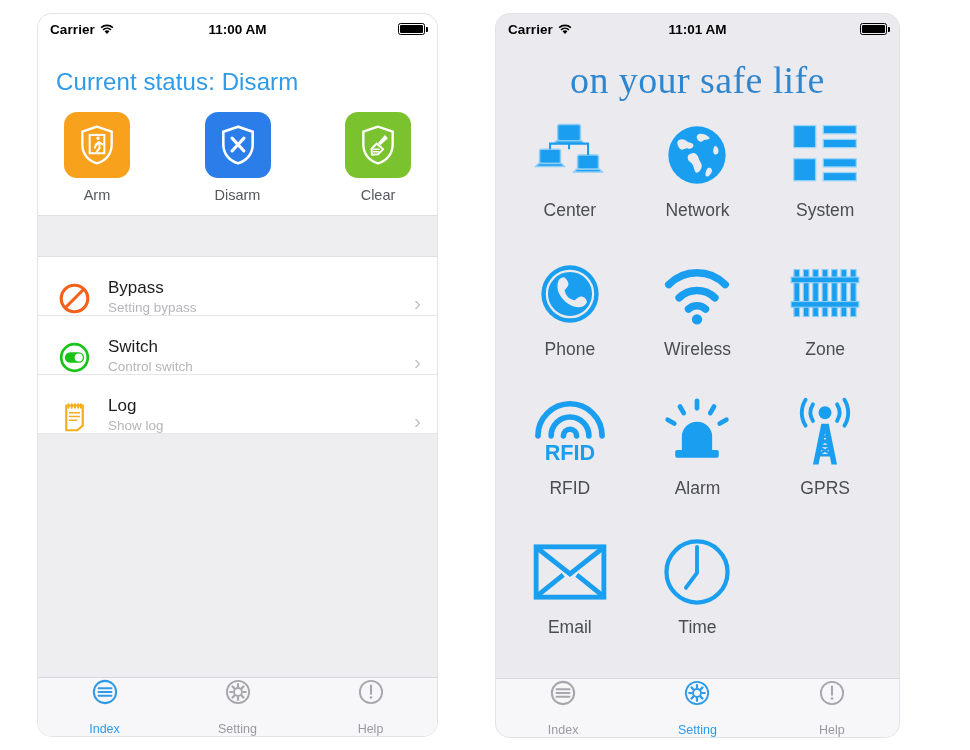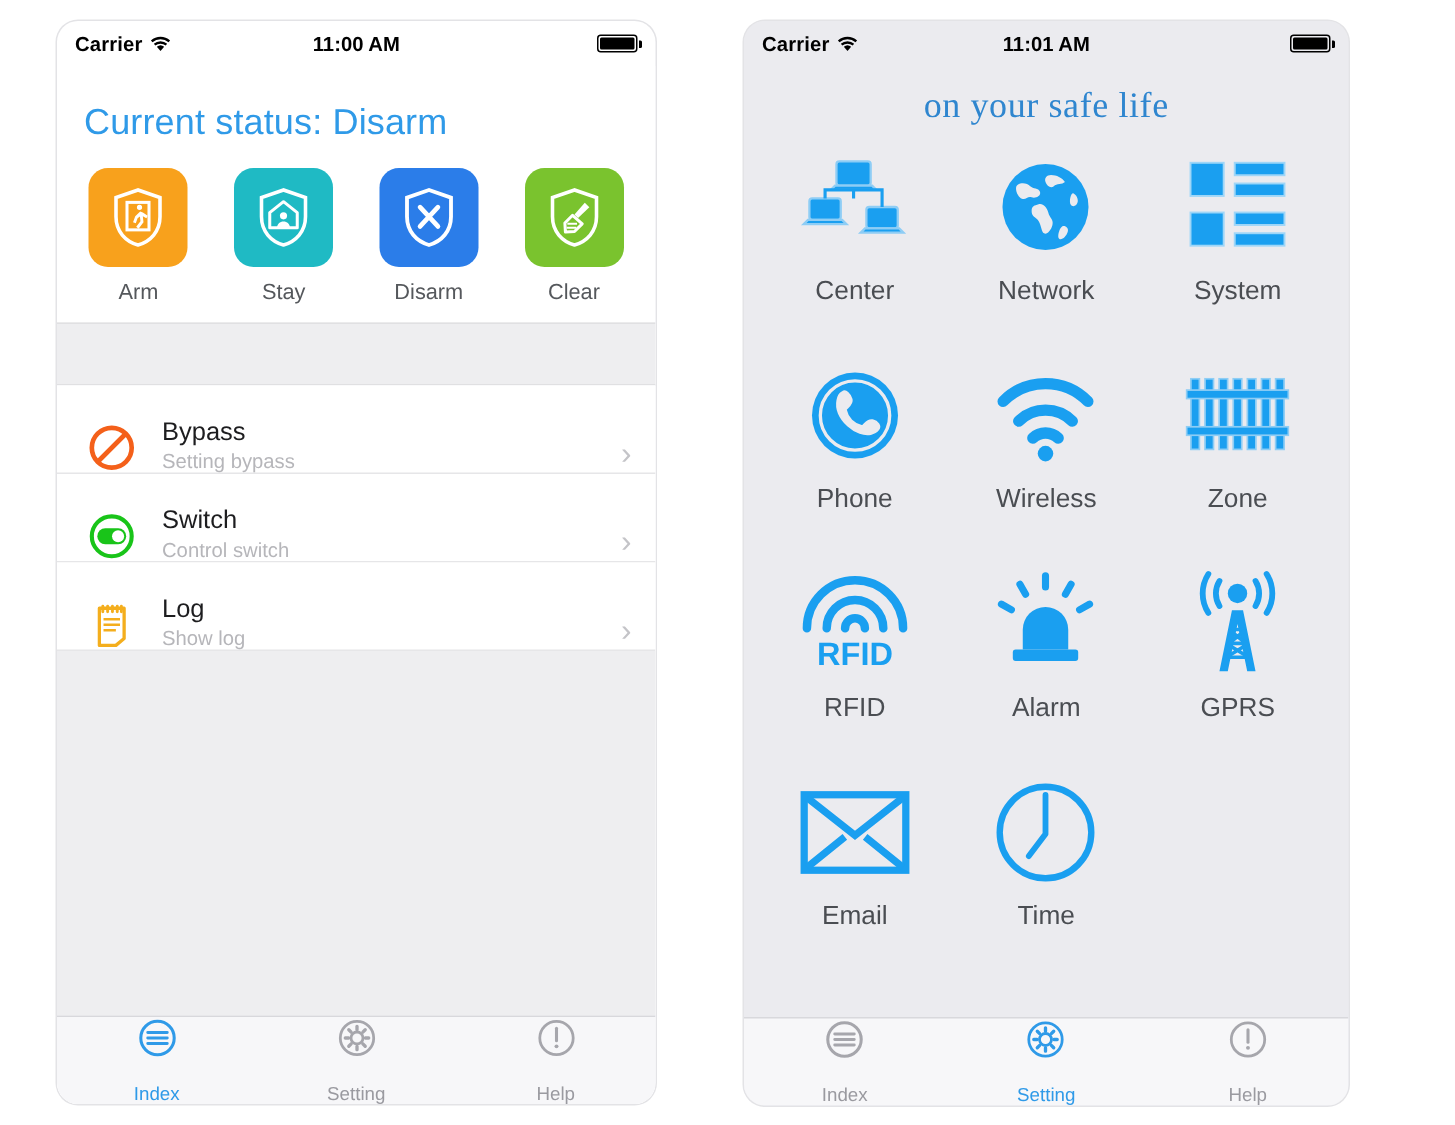--- a/index.html
+++ b/index.html
@@ -55,21 +55,21 @@
 
   
   .tabbar{height:58px;background:#f7f7f9;border-top:1px solid #d8d8dc;
           display:flex;align-items:center;}
   .tab{flex:1;display:flex;flex-direction:column;align-items:center;justify-content:center;gap:17px;cursor:pointer;}
   .tab .tl{font-size:12.5px;color:#9a9aa0;}
   .tab.active .tl{color:#2f9ae8;}
 
   
   .rscreen{height:693px;background:#ebebef;display:flex;flex-direction:column;position:relative;}
-  .tagline{text-align:center;font-family:"Liberation Serif",serif;font-size:24px;
+  .tagline{text-align:center;font-family:"Liberation Serif",serif;font-size:38px;
            color:#2f86cf;padding:14px 0 6px 0;letter-spacing:.4px;}
   .grid{display:grid;grid-template-columns:repeat(3,1fr);
         row-gap:4px;padding:4px 10px 0 10px;}
   .cell{display:flex;flex-direction:column;align-items:center;justify-content:flex-start;
         height:135px;cursor:pointer;}
   .cell .gico{height:86px;display:flex;align-items:center;justify-content:center;}
   .cell .glbl{font-size:17.5px;color:#4a4d52;margin-top:2px;}
   .rfill{flex:1;background:#ebebef;}
 </style>
 </head>
@@ -109,31 +109,20 @@
             <svg width="44" height="44" viewBox="0 0 48 48">
               <path d="M24 4 8 9.5v14c0 10.6 6.9 17.9 16 20.5 9.1-2.6 16-9.9 16-20.5v-14z" fill="none" stroke="#fff" stroke-width="2.6"></path>
               <rect x="16" y="13" width="16" height="20" fill="none" stroke="#fff" stroke-width="2.2"></rect>
               <path d="M27 16.6a1.9 1.9 0 1 1-3.8 0 1.9 1.9 0 0 1 3.8 0z" fill="#fff"></path>
               <path d="M25.6 19.6 22 23l-1.6 4.5 2 .7 1.3-3.6 1.7-1.3.4 3.4-3.1 4.1 1.7 1.3 3.6-4.6-.5-4.5 2.6 1.6 1-1.8-3.6-2.4z" fill="#fff"></path>
             </svg>
           </div>
           <div class="lbl">Arm</div>
         </div>
 
-        <div class="action">
-          <div class="tile t-stay">
-            <svg width="44" height="44" viewBox="0 0 48 48">
-              <path d="M24 4 8 9.5v14c0 10.6 6.9 17.9 16 20.5 9.1-2.6 16-9.9 16-20.5v-14z" fill="none" stroke="#fff" stroke-width="2.6"></path>
-              <path d="M24 12.5 14 20.5v11h20v-11z" fill="none" stroke="#fff" stroke-width="2.2" stroke-linejoin="round"></path>
-              <circle cx="24" cy="22.8" r="2.6" fill="#fff"></circle>
-              <path d="M19.3 31.5c0-2.7 2.1-4.6 4.7-4.6s4.7 1.9 4.7 4.6z" fill="#fff"></path>
-            </svg>
-          </div>
-          <div class="lbl">Stay</div>
-        </div>
 
         <div class="action">
           <div class="tile t-disarm">
             <svg width="44" height="44" viewBox="0 0 48 48">
               <path d="M24 4 8 9.5v14c0 10.6 6.9 17.9 16 20.5 9.1-2.6 16-9.9 16-20.5v-14z" fill="none" stroke="#fff" stroke-width="2.8"></path>
               <path d="M17.5 16.5 30.5 30.5M30.5 16.5 17.5 30.5" stroke="#fff" stroke-width="3.4" stroke-linecap="round"></path>
             </svg>
           </div>
           <div class="lbl">Disarm</div>
         </div>

